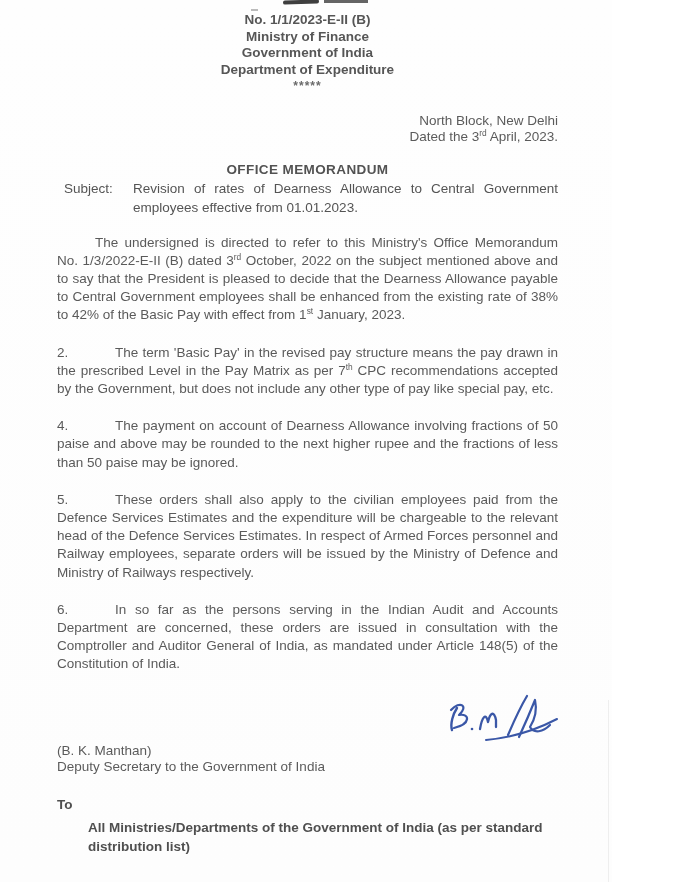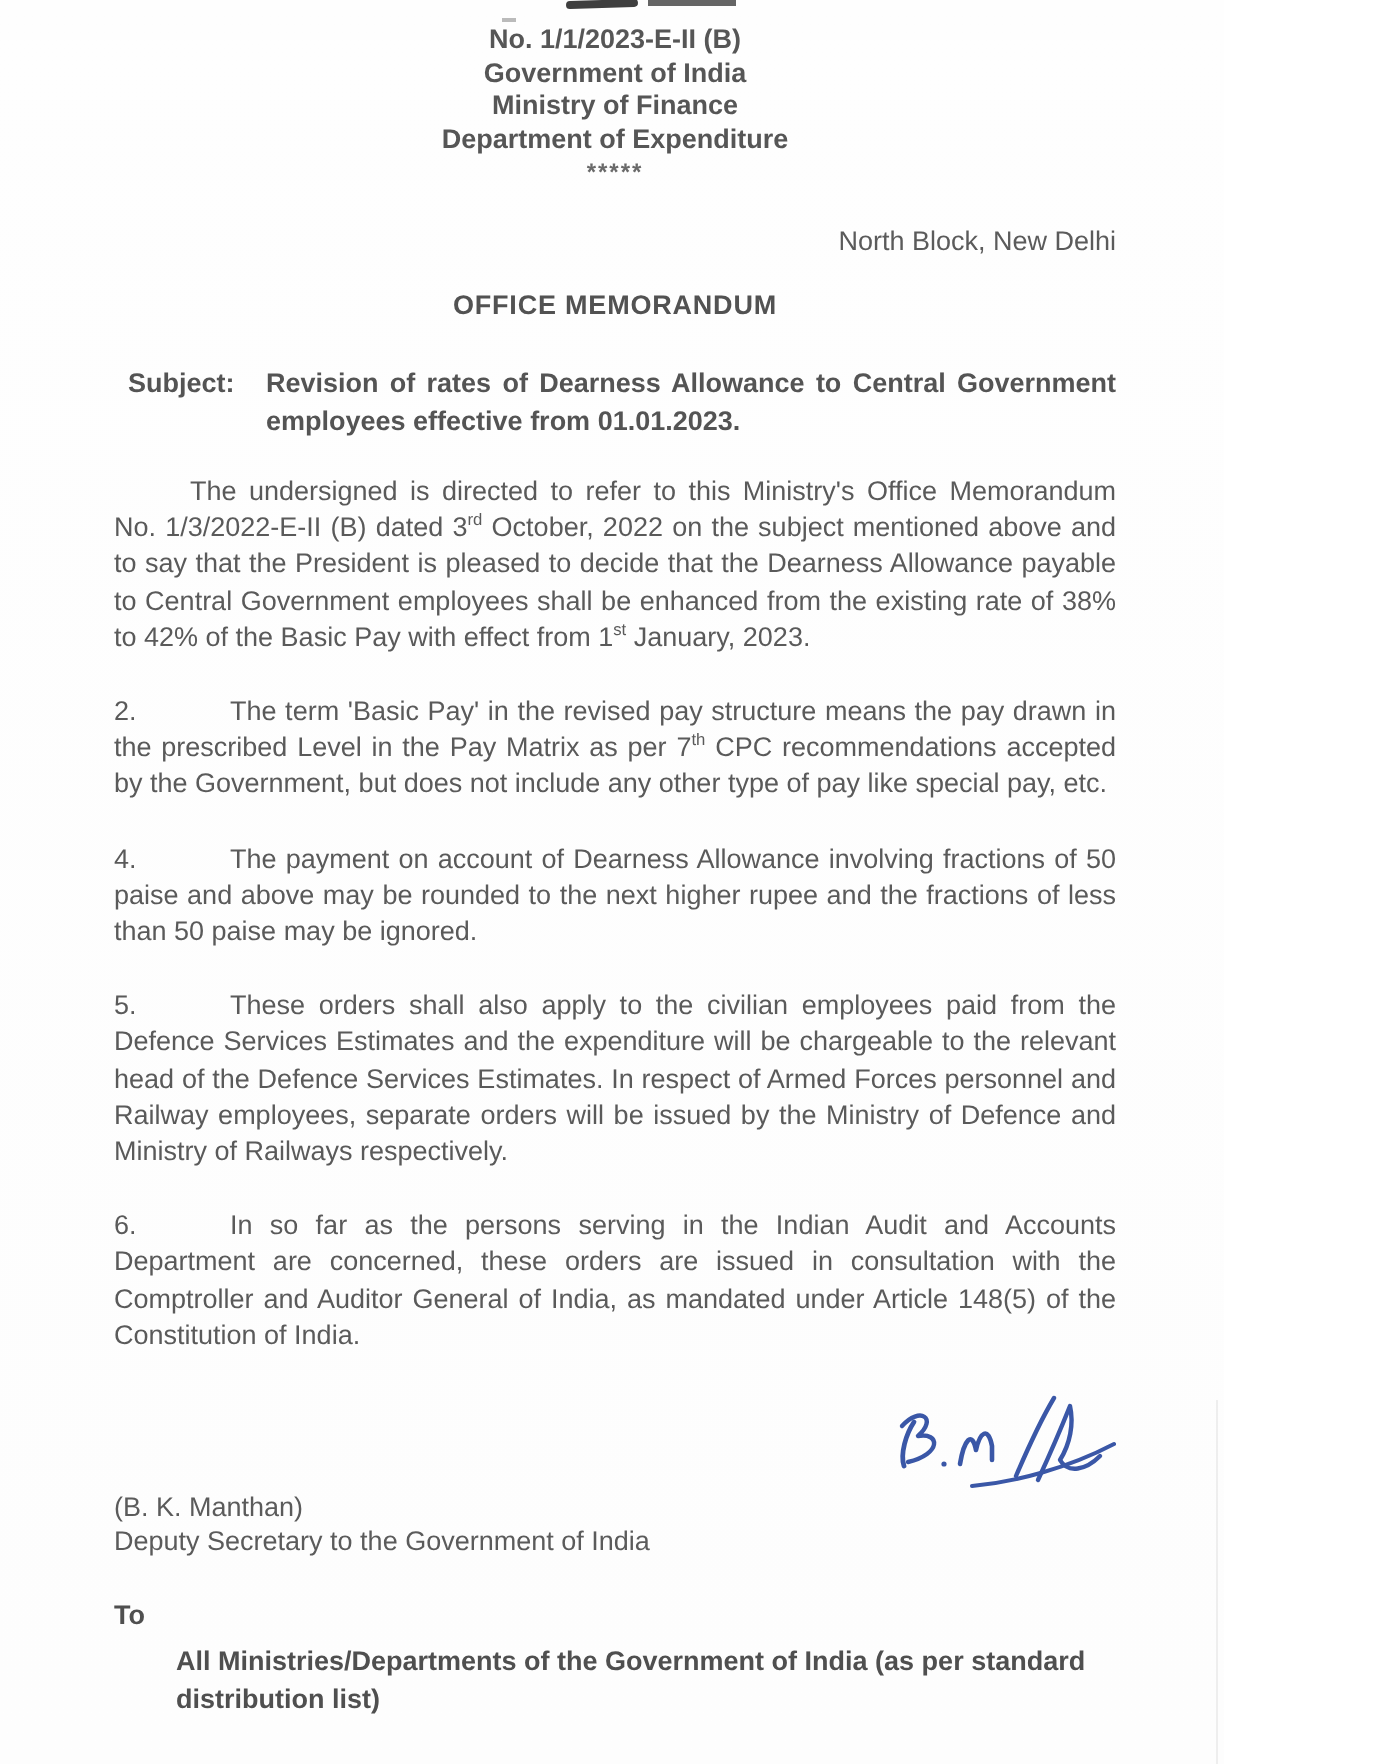--- a/index.html
+++ b/index.html
@@ -30,21 +30,21 @@
   .edge-line { position: absolute; left: 608px; top: 700px; width: 1px; height: 182px; background: rgba(0,0,0,0.06); }
 
   .letterhead { text-align: center; color: #565656; }
   .letterhead div { line-height: 16.5px; }
   .stars { letter-spacing: 1px; font-size: 12px; line-height: 13px; color: #6a6a6a; }
 
   .place-date { text-align: right; margin-top: 18px; line-height: 16.5px; color: #5b5b5b; }
 
   .om-heading { text-align: center; margin-top: 15px; letter-spacing: .4px; color: #525252; }
 
-  .subject { position: relative; padding-left: 76px; margin-top: 20px; text-align: justify; font-weight: 700; color: #545454; line-height: 19px; }
+  .subject { position: relative; padding-left: 76px; text-align: justify; font-weight: 400; color: #545454; line-height: 19px; }
   .subject .subj-label { position: absolute; left: 7px; top: 0; }
 
   .para { margin: 0 0 19px 0; text-align: justify; line-height: 18.2px; color: #5a5a5a; }
   .para.first { margin-top: 17px; text-indent: 38px; }
   .pnum { display: inline-block; width: 58px; text-indent: 0; }
 
   .sig-block { margin-top: 2px; line-height: 16.5px; color: #5b5b5b; }
   .sig-svg { display: block; margin-left: auto; margin-right: -12px; margin-bottom: 0; }
 
   .to-label { margin-top: 19px; color: #4f4f4f; line-height: 19px; }
@@ -55,28 +55,29 @@
 
 <div class="page">
 
   <div class="smudge smudge-a"></div>
   <div class="smudge smudge-b"></div>
   <div class="smudge smudge-c"></div>
   <div class="edge-line"></div>
 
   <div class="letterhead bold">
     <div>No. 1/1/2023-E-II (B)</div>
+    <div>Ministry of Finance</div>
     <div>Government of India</div>
-    <div>Ministry of Finance</div>
     <div>Department of Expenditure</div>
     <div class="stars">*****</div>
   </div>
 
   <div class="place-date">
     <div>North Block, New Delhi</div>
+    <div><span>Dated the 3</span><sup>rd</sup><span> April, 2023.</span></div>
   </div>
 
   <div class="om-heading bold">OFFICE MEMORANDUM</div>
 
   <div class="subject">
     <span class="subj-label">Subject:</span>
     <span>Revision of rates of Dearness Allowance to Central Government employees effective from 01.01.2023.</span>
   </div>
 
   <p class="para first"><span><span>The undersigned is directed to refer to this Ministry's Office Memorandum No. 1/3/2022-E-II (B) dated 3</span><sup>rd</sup><span> October, 2022 on the subject mentioned above and to say that the President is pleased to decide that the Dearness Allowance payable to Central Government employees shall be enhanced from the existing rate of 38% to 42% of the Basic Pay with effect from 1</span><sup>st</sup><span> January, 2023.</span></span></p>

